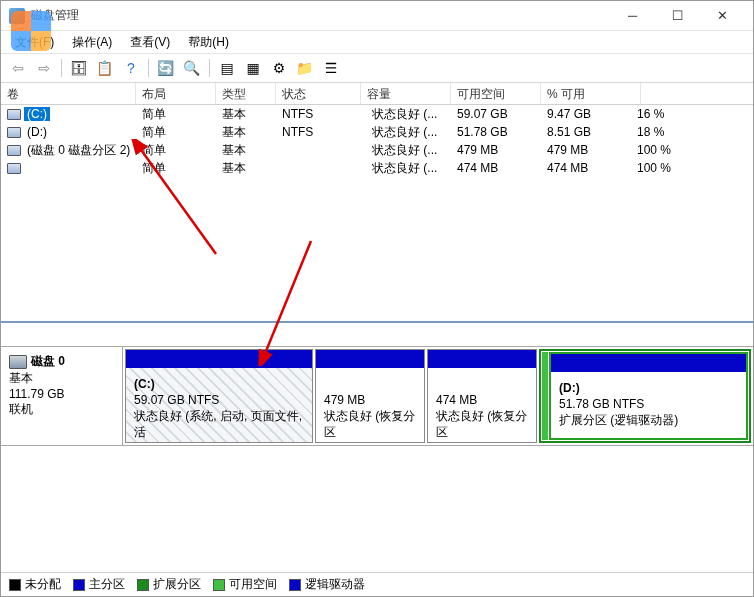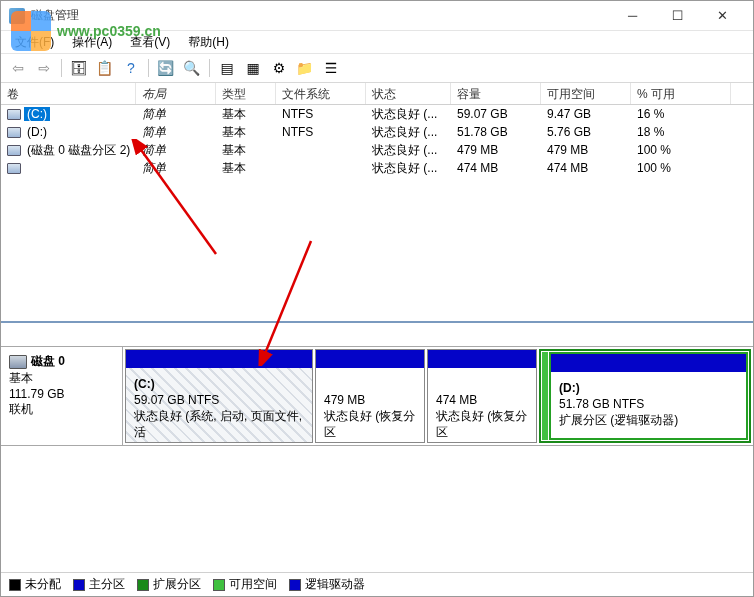--- a/index.html
+++ b/index.html
@@ -31,21 +31,21 @@
 .volumes { height: 240px; border-bottom: 2px solid #7a9abf; }
 .volhead { display: flex; height: 22px; border-bottom: 1px solid #d0d0d0; background: #fff; }
 .volhead .col { padding: 3px 6px; border-right: 1px solid #e5e5e5; color: #333; cursor: pointer; }
 .volbody .row { display: flex; height: 18px; align-items: center; }
 .volbody .cell { padding: 1px 6px; white-space: nowrap; overflow: hidden; }
 .volicon { display: inline-block; width: 14px; height: 11px; background: linear-gradient(#d8e4f0,#9fb8d8); border: 1px solid #556; border-radius: 1px; margin-right: 3px; vertical-align: middle; }
 .row.sel .volname { background: #0078d7; color: #fff; }
 .volname { display: inline-block; padding: 0 3px; }
 
 .c-vol { width: 135px; }
-.c-layout { width: 80px; font-style: italic; }
+.c-layout { width: 80px; }
 .c-type { width: 60px; }
 .c-fs { width: 90px; }
 .c-status { width: 85px; }
 .c-cap { width: 90px; }
 .c-free { width: 90px; }
 .c-pct { width: 100px; }
 
 
 .arrow { position: absolute; pointer-events: none; z-index: 50; }
 .arrow svg { display: block; }
@@ -77,21 +77,20 @@
 .legend { position: absolute; bottom: 0; left: 0; right: 0; height: 24px; border-top: 1px solid #d0d0d0; display: flex; align-items: center; gap: 6px; padding: 3px 8px; background: #fff; }
 .legend .sw { width: 12px; height: 12px; display: inline-block; border: 1px solid #555; }
 .legend .lg { display: flex; align-items: center; gap: 4px; margin-right: 6px; }
 </style>
 </head>
 <body>
 
 <div class="watermark">
   <div class="wm-icon"></div>
   <div class="wm-text">
-    <div class="wm-url">www.pc0359.cn</div>
   </div>
 </div>
 
 <div class="titlebar">
   <span class="icon"></span>
   <span class="title">磁盘管理</span>
   <div class="winbtns">
     <div class="winbtn">─</div>
     <div class="winbtn">☐</div>
     <div class="winbtn close">✕</div>
@@ -121,21 +120,20 @@
   <div class="tbtn">⚙</div>
   <div class="tbtn" style="color:#c79820">📁</div>
   <div class="tbtn">☰</div>
 </div>
 
 <div class="volumes">
   <div class="volhead">
     <div class="col c-vol">卷</div>
     <div class="col c-layout">布局</div>
     <div class="col c-type">类型</div>
-    <div class="col c-fs">文件系统</div>
     <div class="col c-status">状态</div>
     <div class="col c-cap">容量</div>
     <div class="col c-free">可用空间</div>
     <div class="col c-pct">% 可用</div>
   </div>
   <div class="volbody">
     <div class="row sel">
       <div class="cell c-vol"><span class="volicon"></span><span class="volname">(C:)</span></div>
       <div class="cell c-layout">简单</div>
       <div class="cell c-type">基本</div>
@@ -145,21 +143,21 @@
       <div class="cell c-free">9.47 GB</div>
       <div class="cell c-pct">16 %</div>
     </div>
     <div class="row">
       <div class="cell c-vol"><span class="volicon"></span><span class="volname">(D:)</span></div>
       <div class="cell c-layout">简单</div>
       <div class="cell c-type">基本</div>
       <div class="cell c-fs">NTFS</div>
       <div class="cell c-status">状态良好 (...</div>
       <div class="cell c-cap">51.78 GB</div>
-      <div class="cell c-free">5.76 GB</div>
+      <div class="cell c-free">8.51 GB</div>
       <div class="cell c-pct">18 %</div>
     </div>
     <div class="row">
       <div class="cell c-vol"><span class="volicon"></span><span class="volname">(磁盘 0 磁盘分区 2)</span></div>
       <div class="cell c-layout">简单</div>
       <div class="cell c-type">基本</div>
       <div class="cell c-fs"></div>
       <div class="cell c-status">状态良好 (...</div>
       <div class="cell c-cap">479 MB</div>
       <div class="cell c-free">479 MB</div>

